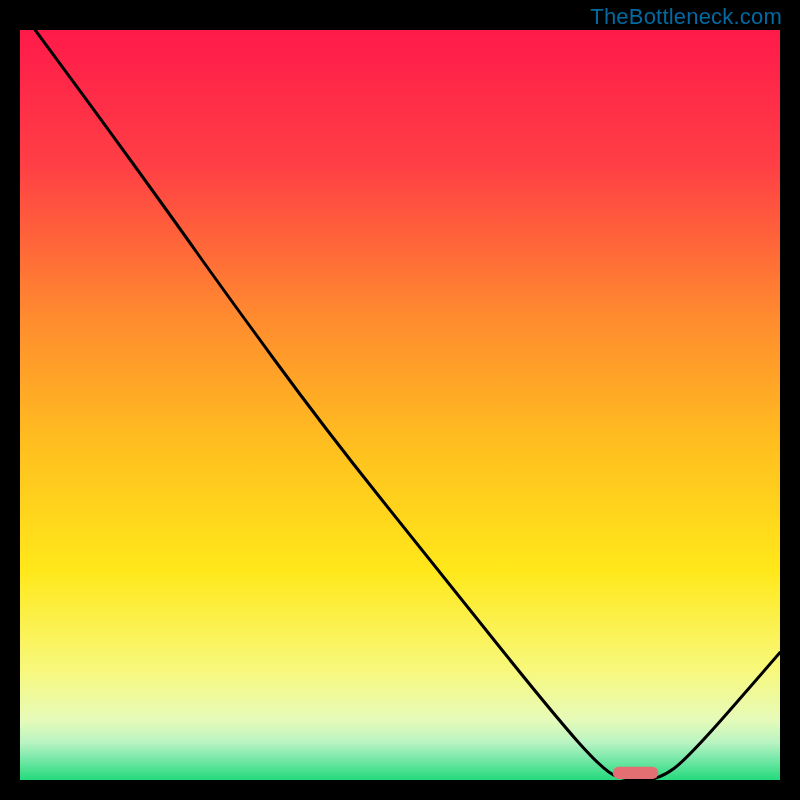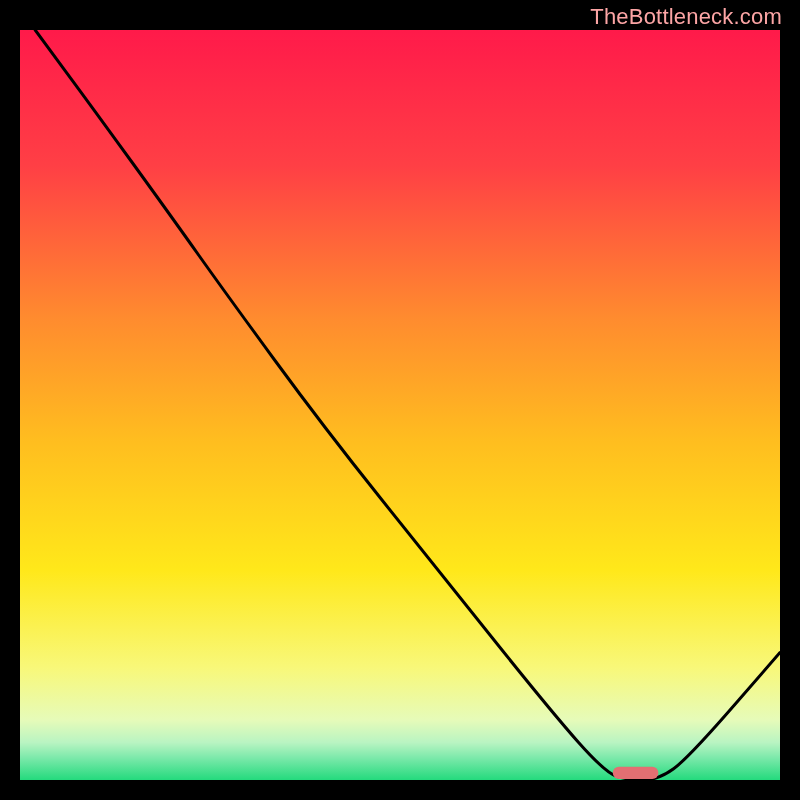--- a/index.html
+++ b/index.html
@@ -13,21 +13,21 @@
   .wrap {
     position: relative;
     width: 800px;
     height: 800px;
     background: #000;
   }
   .watermark {
     position: absolute;
     top: 4px;
     right: 18px;
-    color: #fca5a5;
+    color: #0369a1;
     font-family: Arial, Helvetica, sans-serif;
     font-size: 22px;
     font-weight: 500;
     letter-spacing: 0.2px;
   }
   .plot {
     position: absolute;
     left: 20px;
     top: 30px;
     width: 760px;

